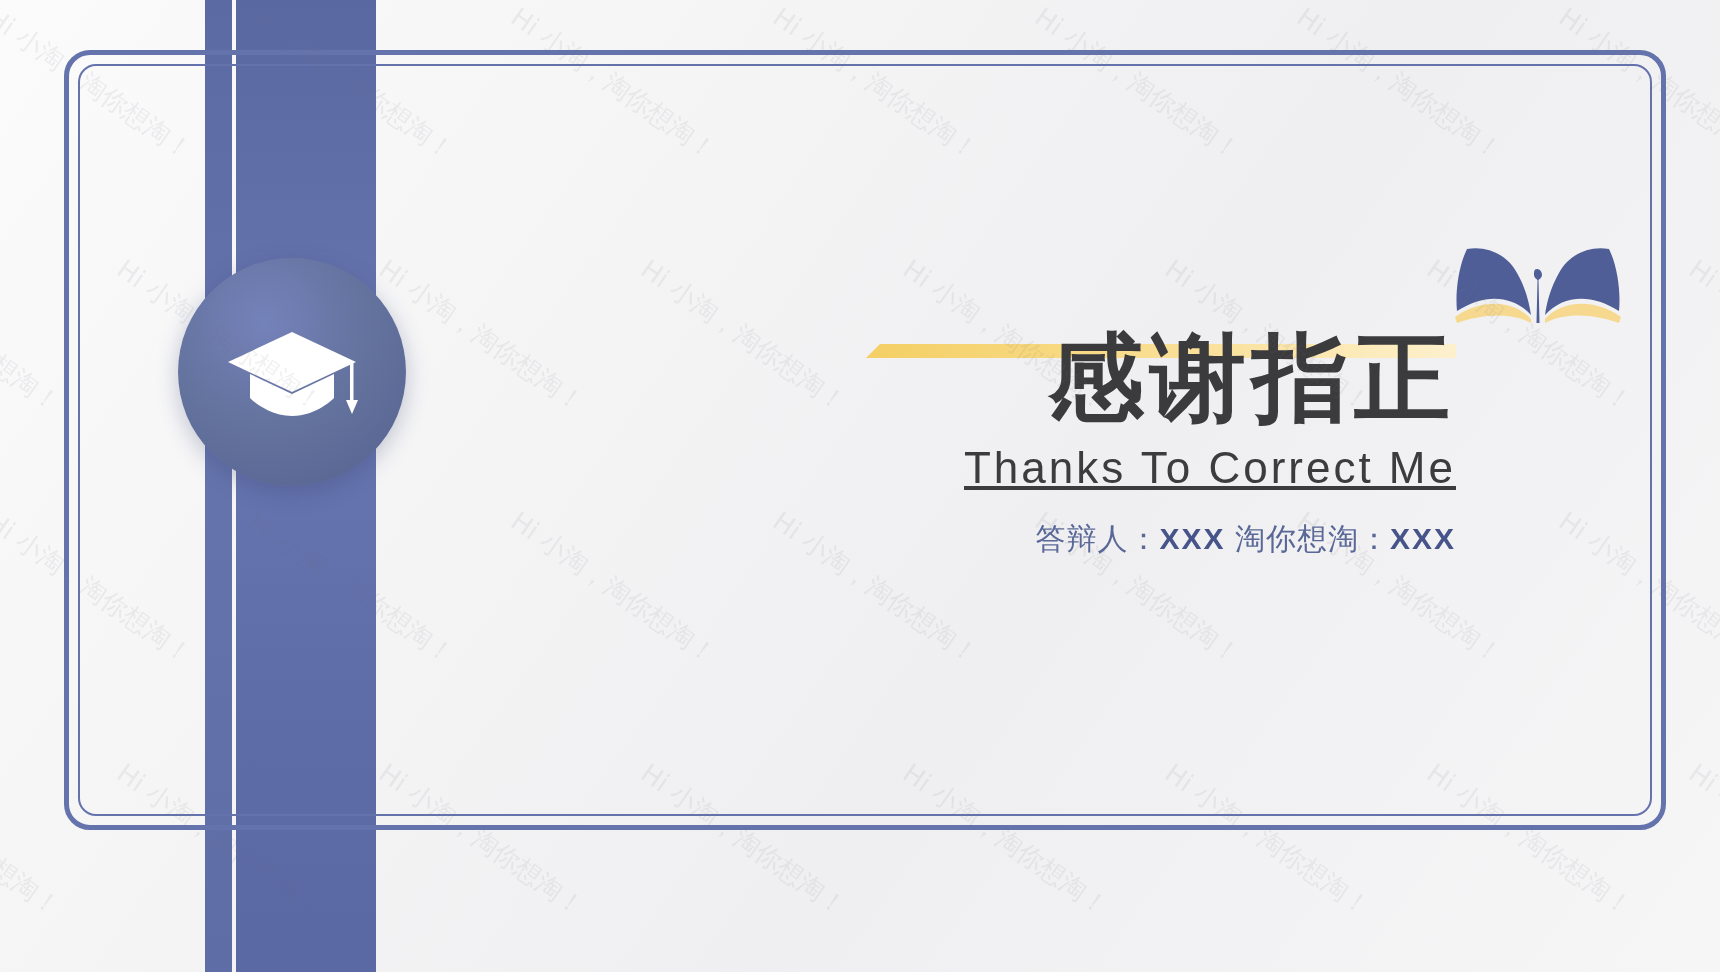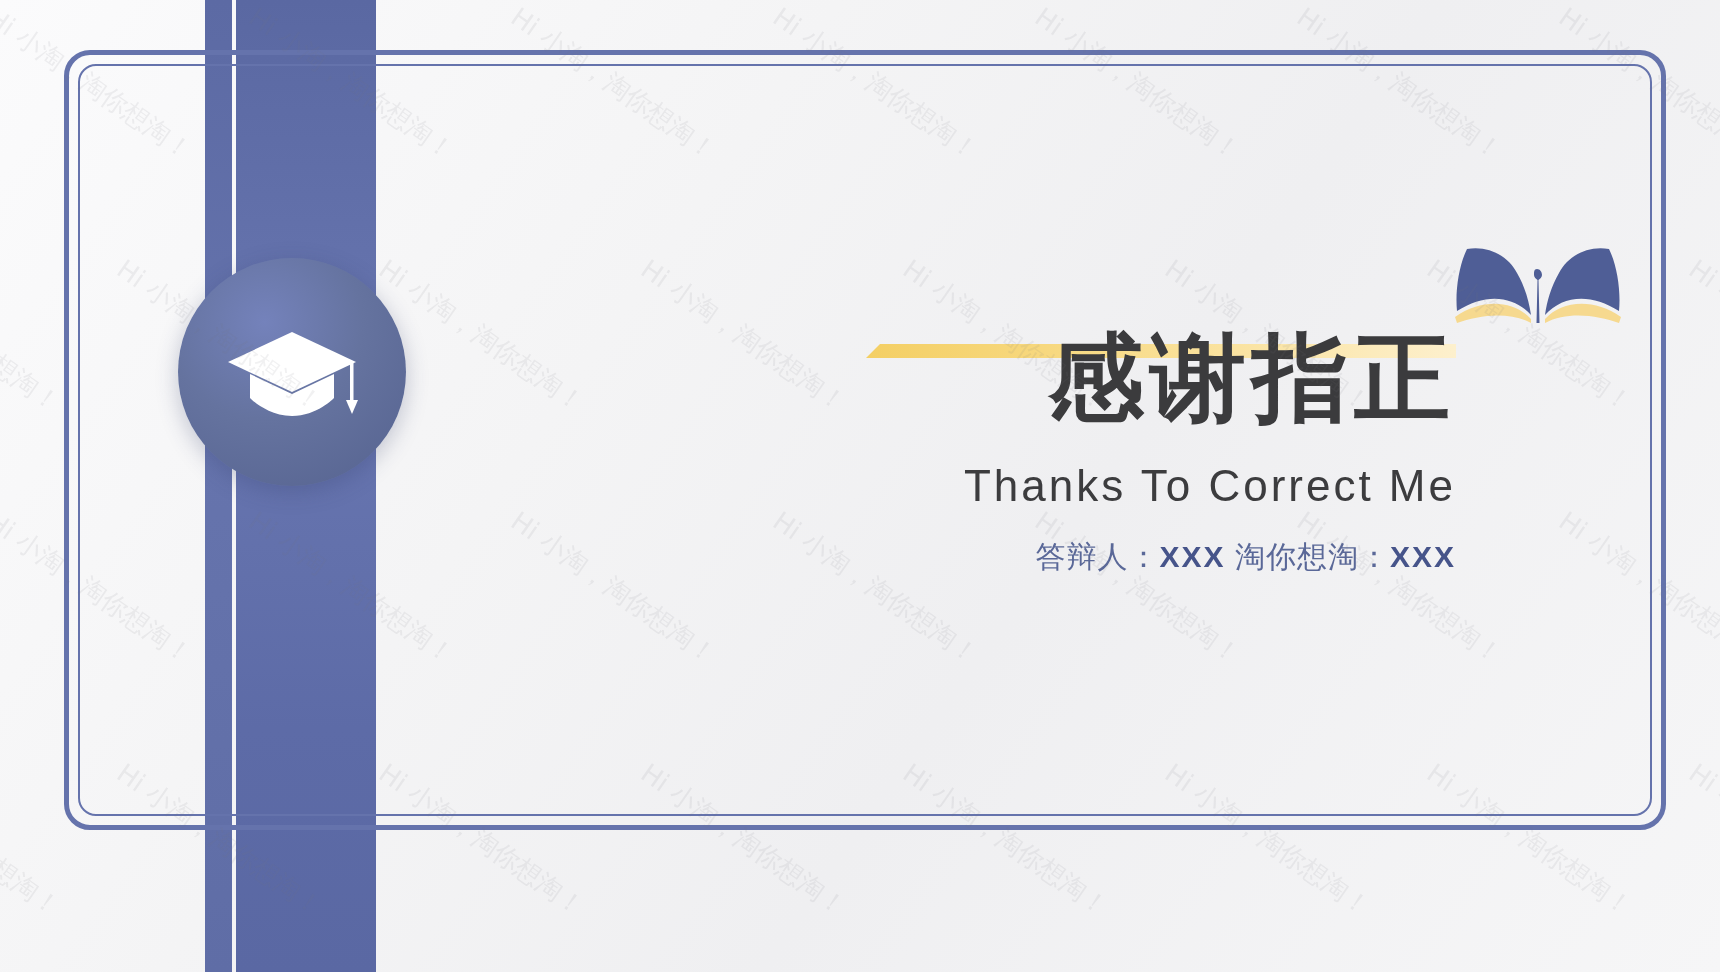--- a/index.html
+++ b/index.html
@@ -109,27 +109,28 @@
   .title-cn {
     margin: 0;
     font-size: 96px;
     font-weight: bold;
     letter-spacing: 6px;
     color: #3b3b3d;
     line-height: 1.22;
     white-space: nowrap;
   }
   .title-en {
-    margin: 24px 0 0 0;
+    margin: 6px 0 0 0;
     font-size: 44px;
     font-weight: normal;
     letter-spacing: 3px;
     color: #3c3c3e;
     line-height: 1.2;
     white-space: nowrap;
+    text-decoration: underline;
   }
   .presenter {
     margin: 24px 0 0 0;
     font-size: 30px;
     color: #5a6898;
     letter-spacing: 1px;
     line-height: 1.3;
     white-space: nowrap;
   }
   .presenter .strong {

